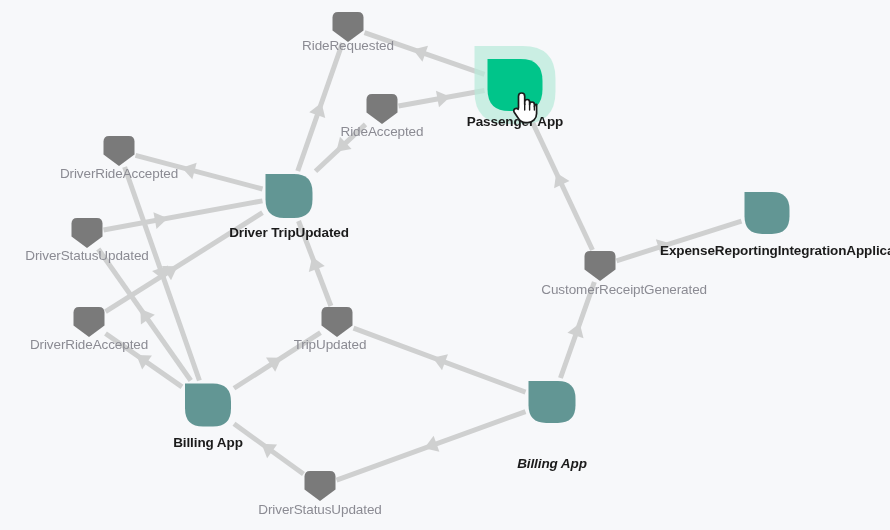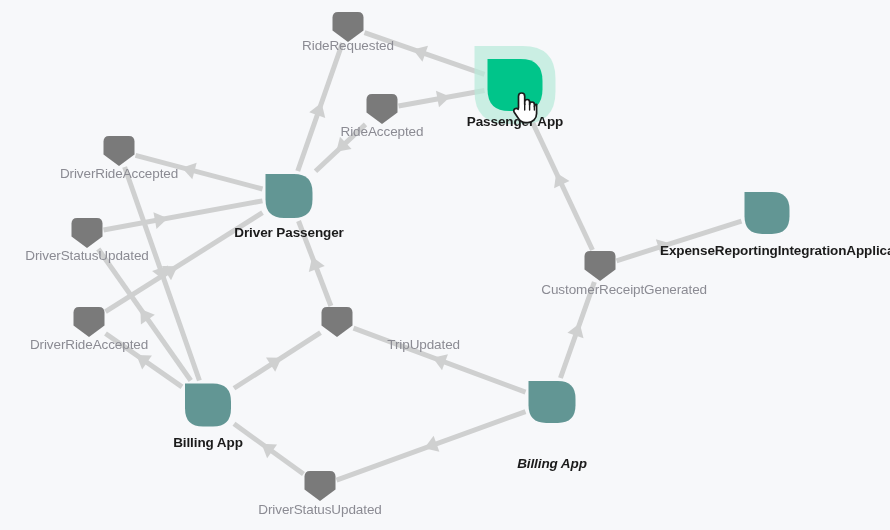--- a/index.html
+++ b/index.html
@@ -127,30 +127,30 @@
         <path class="node-event-shape" d="M 109.08 136 L 128.92 136 Q 134.5 136 134.5 141.58 L 134.5 154.6 L 119 166 L 103.5 154.6 L 103.5 141.58 Q 103.5 136 109.08 136 Z"></path>
         <path class="node-event-shape" d="M 77.08 218 L 96.92 218 Q 102.5 218 102.5 223.58 L 102.5 236.6 L 87 248 L 71.5 236.6 L 71.5 223.58 Q 71.5 218 77.08 218 Z"></path>
         <path class="node-event-shape" d="M 79.08 307 L 98.92 307 Q 104.5 307 104.5 312.58 L 104.5 325.6 L 89 337 L 73.5 325.6 L 73.5 312.58 Q 73.5 307 79.08 307 Z"></path>
         <path class="node-event-shape" d="M 327.08 307 L 346.92 307 Q 352.5 307 352.5 312.58 L 352.5 325.6 L 337 337 L 321.5 325.6 L 321.5 312.58 Q 321.5 307 327.08 307 Z"></path>
         <path class="node-event-shape" d="M 590.08 251 L 609.92 251 Q 615.5 251 615.5 256.58 L 615.5 269.6 L 600 281 L 584.5 269.6 L 584.5 256.58 Q 584.5 251 590.08 251 Z"></path>
         <path class="node-event-shape" d="M 310.08 471 L 329.92 471 Q 335.5 471 335.5 476.58 L 335.5 489.6 L 320 501 L 304.5 489.6 L 304.5 476.58 Q 304.5 471 310.08 471 Z"></path>
       </g>
   </svg>
   <div id="labels-layer">
       <div class="label label-app" style="width: 214px; left: 408px; top: 114px;">Passenger App</div>
-      <div class="label label-app" style="width: 214px; left: 182px; top: 225px;">Driver Passenger</div>
+      <div class="label label-app" style="width: 214px; left: 182px; top: 225px;">Driver TripUpdated</div>
       <div class="label label-app" style="width: 214px; left: 101px; top: 435px;">Billing App</div>
       <div class="label label-app" style="width: 214px; left: 445px; top: 456px; font-style: italic;">Billing App</div>
       <div class="label label-app" style="width: 214px; left: 660px; top: 243px;">ExpenseReportingIntegrationApplication</div>
       <div class="label label-event" style="width: 214px; left: 241px; top: 30px; margin-top: 8px;">RideRequested</div>
       <div class="label label-event" style="width: 214px; left: 275px; top: 124px;">RideAccepted</div>
       <div class="label label-event" style="width: 214px; left: 12px; top: 166px;">DriverRideAccepted</div>
       <div class="label label-event" style="width: 214px; left: -20px; top: 248px;">DriverStatusUpdated</div>
       <div class="label label-event" style="width: 214px; left: -18px; top: 337px;">DriverRideAccepted</div>
-      <div class="label label-event" style="width: 214px; left: 246px; top: 337px; text-align: right;">TripUpdated</div>
+      <div class="label label-event" style="width: 214px; left: 223px; top: 337px;">TripUpdated</div>
       <div class="label label-event" style="width: 214px; left: 493px; top: 282px; text-align: right;">CustomerReceiptGenerated</div>
       <div class="label label-event" style="width: 214px; left: 213px; top: 502px;">DriverStatusUpdated</div>
     </div>
 
   <svg id="cursor" width="26" height="34" viewBox="0 0 26 34" xmlns="http://www.w3.org/2000/svg" style="left: 512px; top: 91px;">
     <path d="M6.5 16.5 L6.5 5.2 C6.5 3.4 7.9 2.0 9.6 2.0 C11.3 2.0 12.7 3.4 12.7 5.2
              L12.7 13.3 L12.7 11.0 C12.7 9.6 13.8 8.5 15.2 8.5 C16.5 8.5 17.6 9.6 17.6 11.0
              L17.6 13.4 C17.6 12.1 18.7 11.0 20.0 11.0 C21.3 11.0 22.4 12.1 22.4 13.4
              L22.4 15.6 C22.4 14.4 23.4 13.4 24.6 13.4 L24.6 22.5
              C24.6 27.6 20.8 31.6 15.8 31.6 L13.6 31.6 C10.6 31.6 8.2 30.2 6.6 27.8

